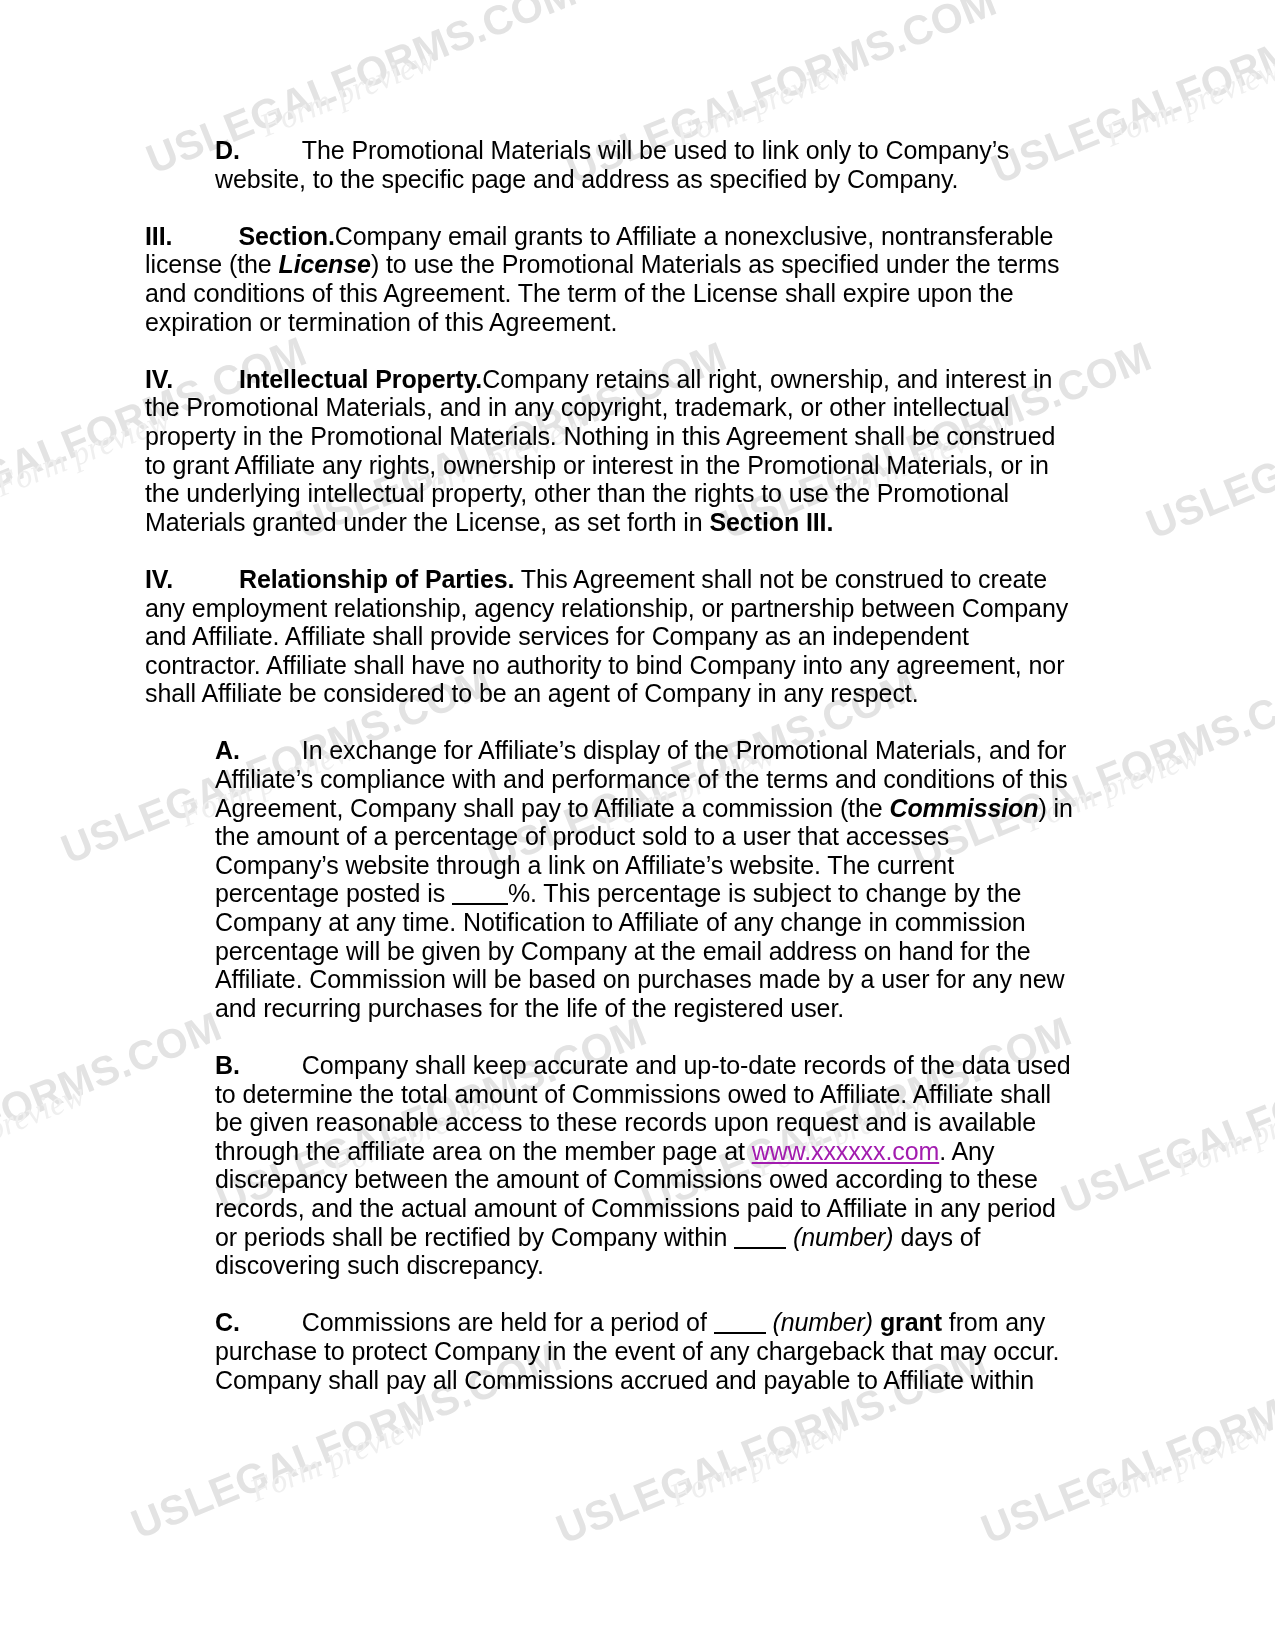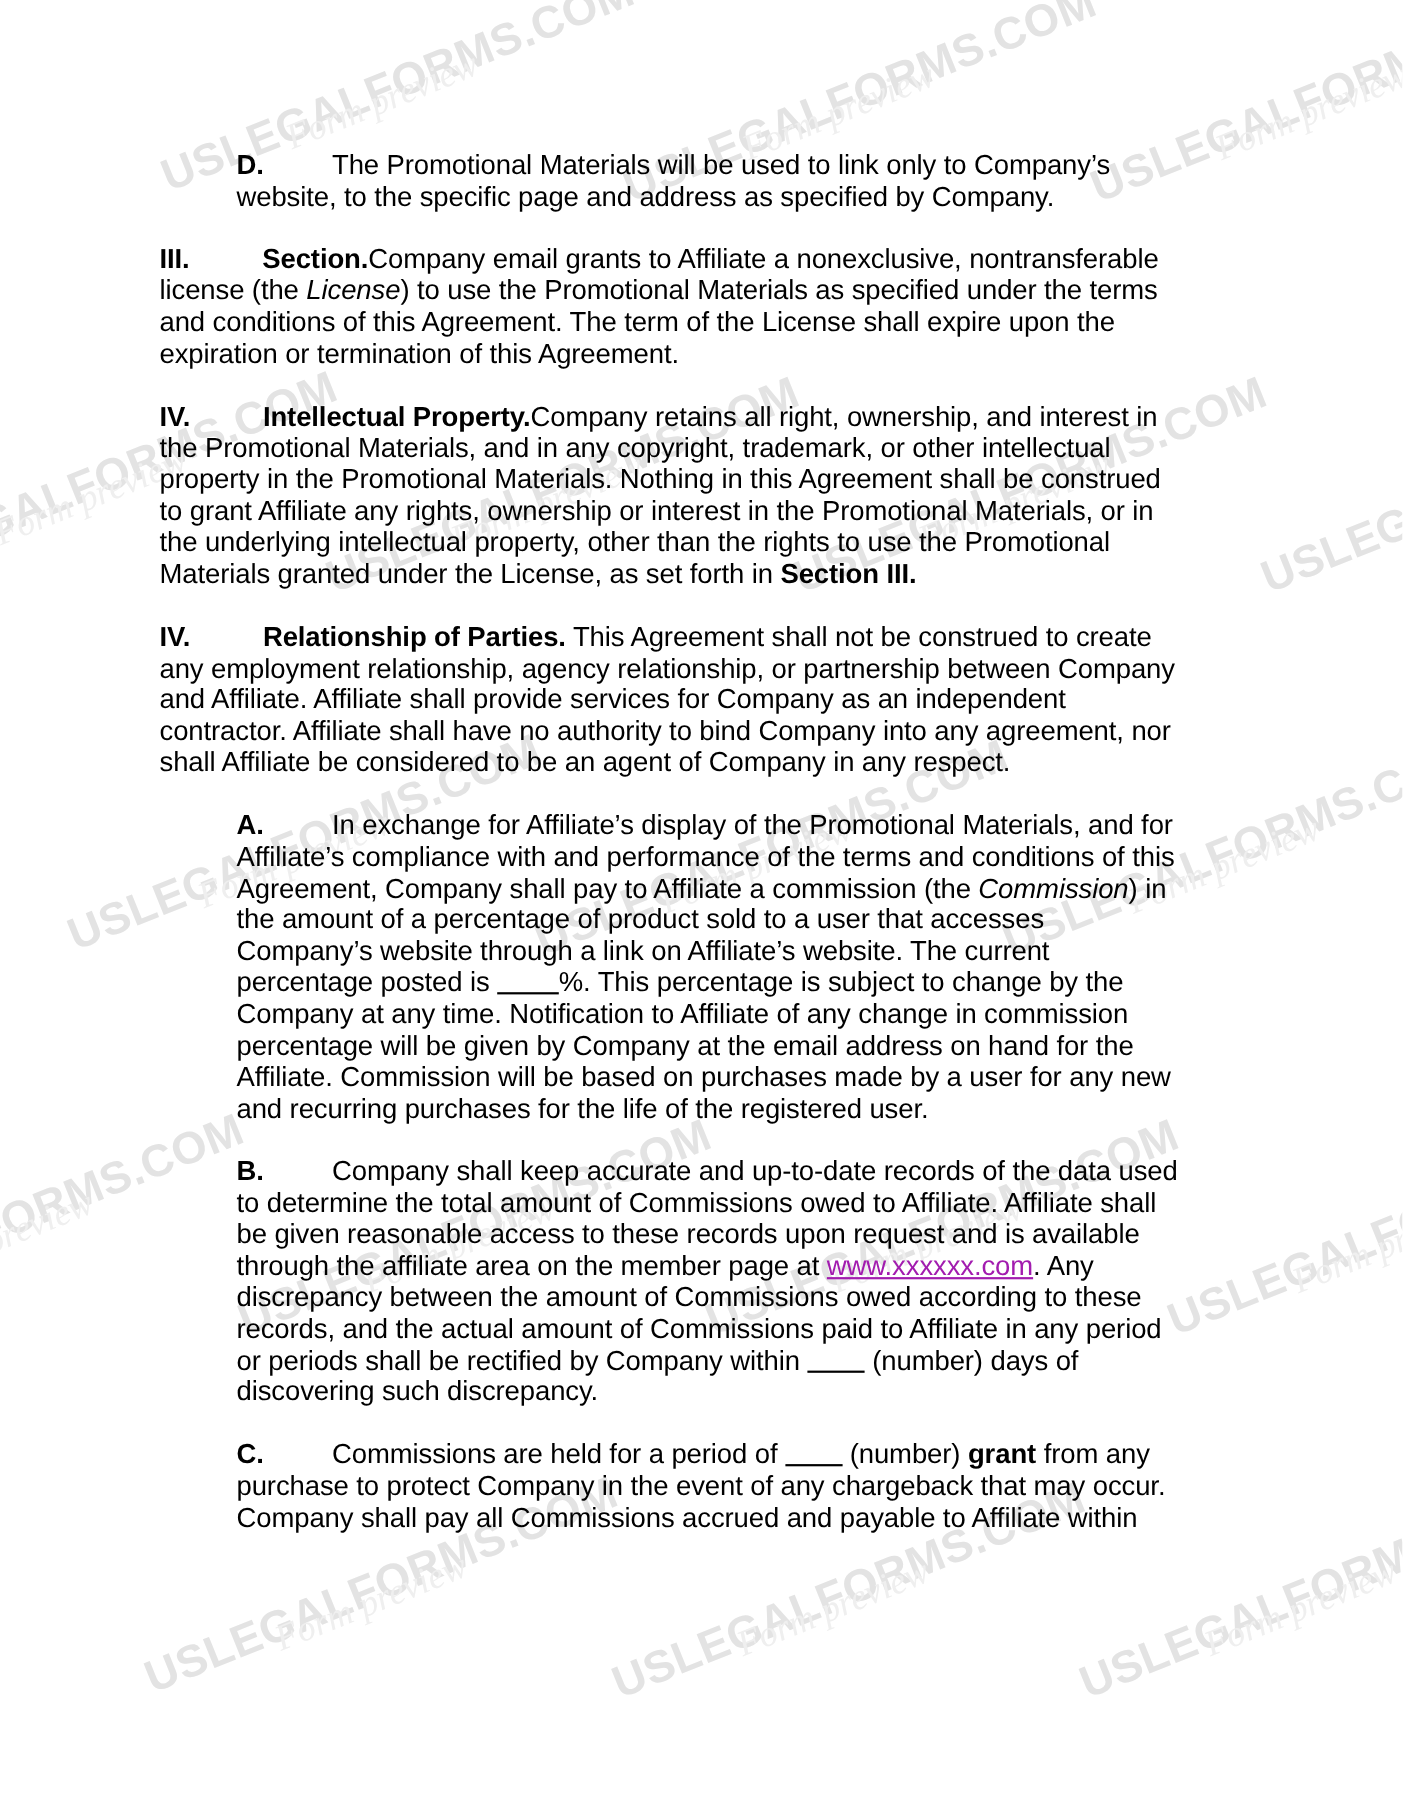--- a/index.html
+++ b/index.html
@@ -70,24 +70,25 @@
     width: 66px;
   }
   .tab-sub {
     display: inline-block;
     width: 62px;
   }
   b, .b {
     font-weight: bold;
   }
   .bi {
-    font-weight: normal;
+    font-weight: bold;
     font-style: italic;
   }
   .it {
+    font-style: italic;
   }
   .link {
     color: #a21caf;
     text-decoration: underline;
     margin-top: 29px;
   }
   .blank {
     display: inline-block;
     border-bottom: 2px solid #000;
     width: 56px;

